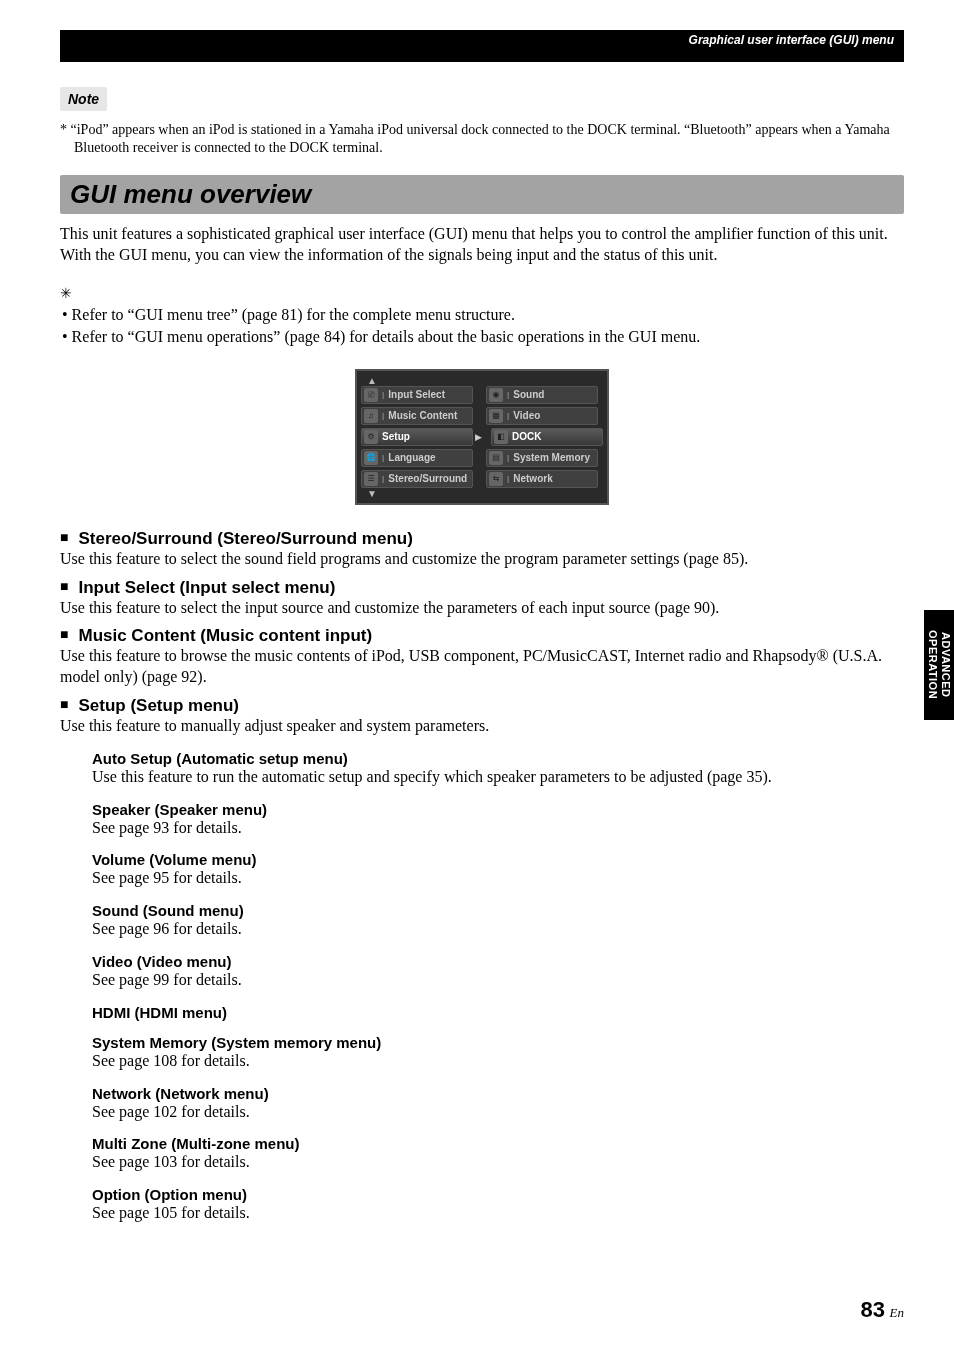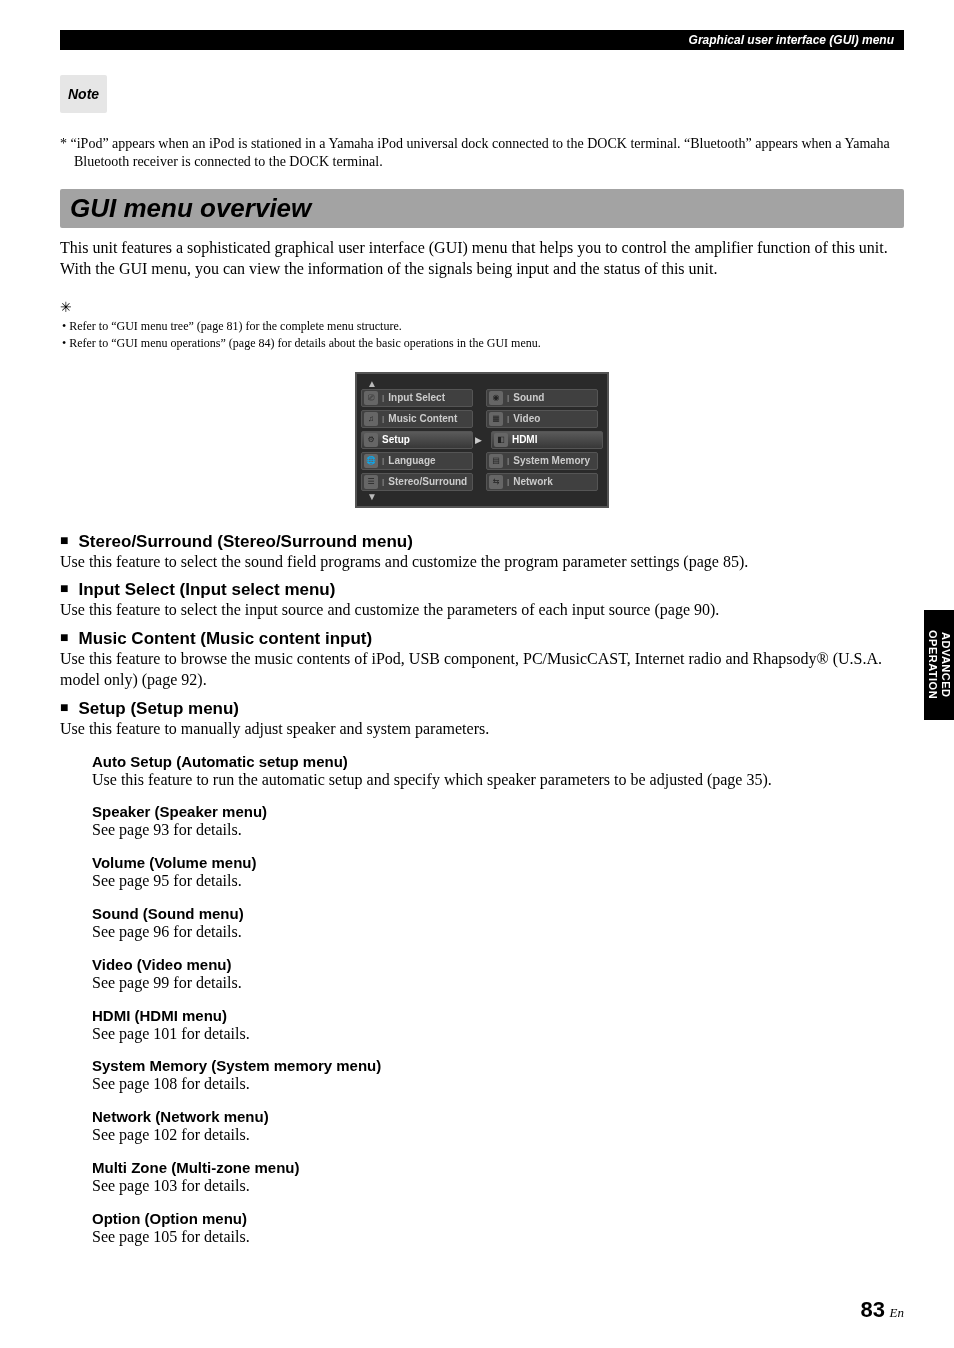--- a/index.html
+++ b/index.html
@@ -6,41 +6,41 @@
   body {
     width: 954px;
     height: 1348px;
     background: #fff;
     font-family: "Times New Roman", Times, serif;
     color: #000;
     position: relative;
     padding: 30px 50px 30px 60px;
   }
   .top-band {
-    height: 20px;
+    height: 32px;
     background: #000;
     color: #fff;
     font-family: Arial, Helvetica, sans-serif;
     font-style: italic;
     font-weight: bold;
     font-size: 12px;
     text-align: right;
     padding: 3px 10px 0 0;
     margin-bottom: 25px;
   }
   .note-box {
     background: #e6e6e6;
     font-family: Arial, Helvetica, sans-serif;
     font-style: italic;
     font-weight: bold;
     font-size: 14px;
-    padding: 11px 8px;
+    padding: 4px 8px;
     display: inline-block;
     border-radius: 2px;
-    margin-bottom: 22px;
+    margin-bottom: 10px;
   }
   .note-text {
     font-size: 14px;
     line-height: 1.3;
     margin-bottom: 18px;
     padding-left: 14px;
     text-indent: -14px;
   }
   .section-title-bar {
     background: #a3a3a3;
@@ -55,21 +55,21 @@
   .body-text {
     font-size: 16px;
     line-height: 1.3;
     margin-bottom: 19px;
   }
   .tip-icon {
     font-size: 14px;
     margin: 4px 0 2px 0;
   }
   .bullet {
-    font-size: 12px;
+    font-size: 16px;
     line-height: 1.4;
     padding-left: 12px;
     text-indent: -10px;
   }
   .gui-figure {
     display: flex;
     justify-content: center;
     margin: 20px 0 24px 0;
   }
   .gui-panel {
@@ -256,21 +256,21 @@
           </div>
         <div class="gui-item">
             <span class="gui-icon-cell">▦</span>
             <span class="gui-sep">|</span>
             <span>Video</span>
           </div>
         <div class="row3" style="margin-left:-4px;">
           <span class="side-arrow" style="visibility:hidden;">▶</span>
           <div class="gui-item selected">
               <span class="gui-icon-cell">◧</span>
-              <span>HDMI</span>
+              <span>DOCK</span>
             </div>
         </div>
         <div class="gui-item">
             <span class="gui-icon-cell">▤</span>
             <span class="gui-sep">|</span>
             <span>System Memory</span>
           </div>
         <div class="gui-item">
             <span class="gui-icon-cell">⇆</span>
             <span class="gui-sep">|</span>
@@ -309,21 +309,20 @@
 <div class="sub-item">
   <div class="sub-title">Sound (Sound menu)</div>
   <div class="sub-desc">See page 96 for details.</div>
 </div>
 <div class="sub-item">
   <div class="sub-title">Video (Video menu)</div>
   <div class="sub-desc">See page 99 for details.</div>
 </div>
 <div class="sub-item">
   <div class="sub-title">HDMI (HDMI menu)</div>
-  <div class="sub-desc">See page 101 for details.</div>
 </div>
 <div class="sub-item">
   <div class="sub-title">System Memory (System memory menu)</div>
   <div class="sub-desc">See page 108 for details.</div>
 </div>
 <div class="sub-item">
   <div class="sub-title">Network (Network menu)</div>
   <div class="sub-desc">See page 102 for details.</div>
 </div>
 <div class="sub-item">

